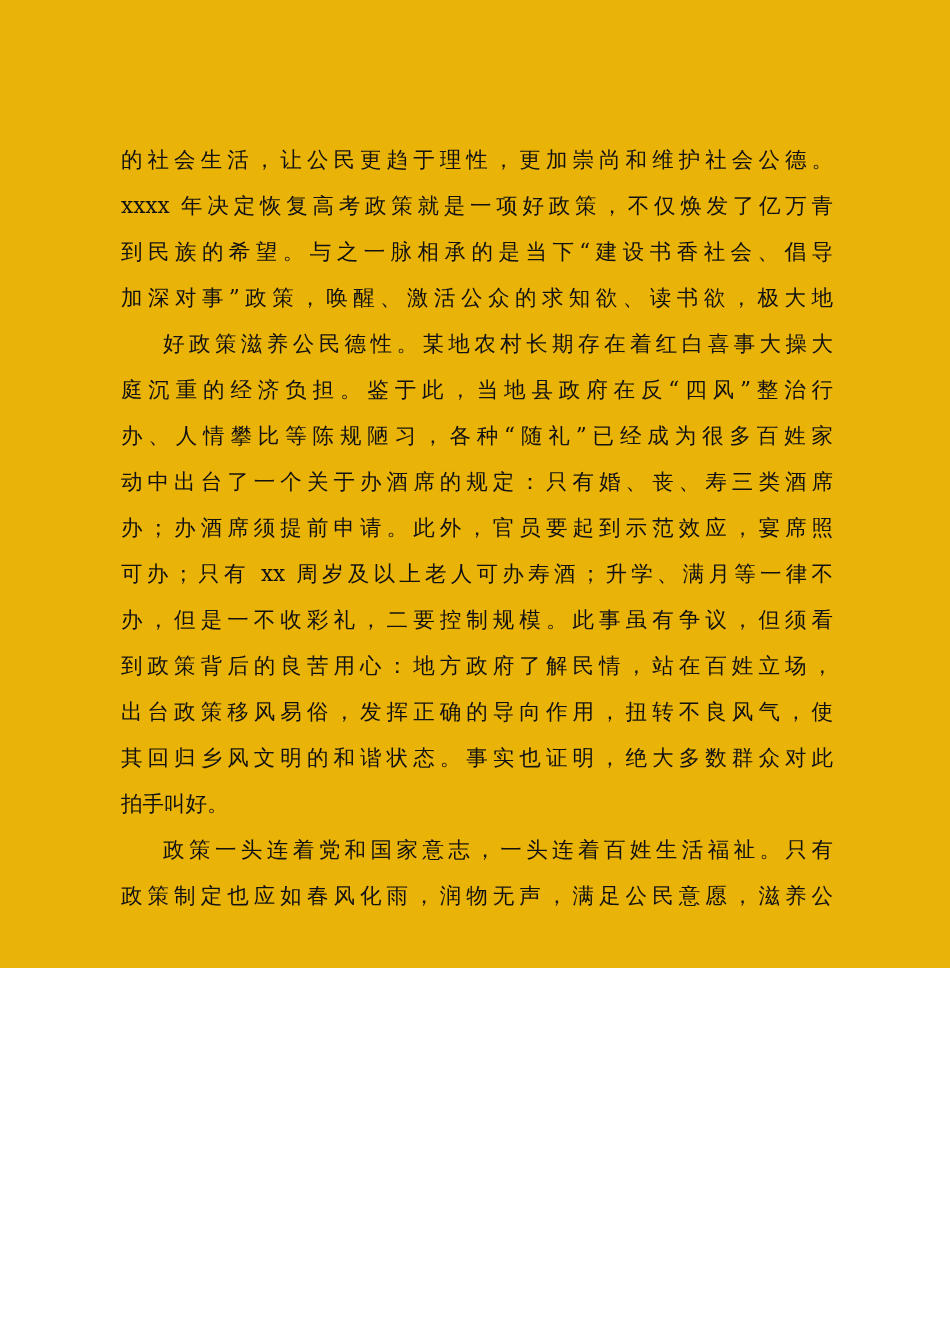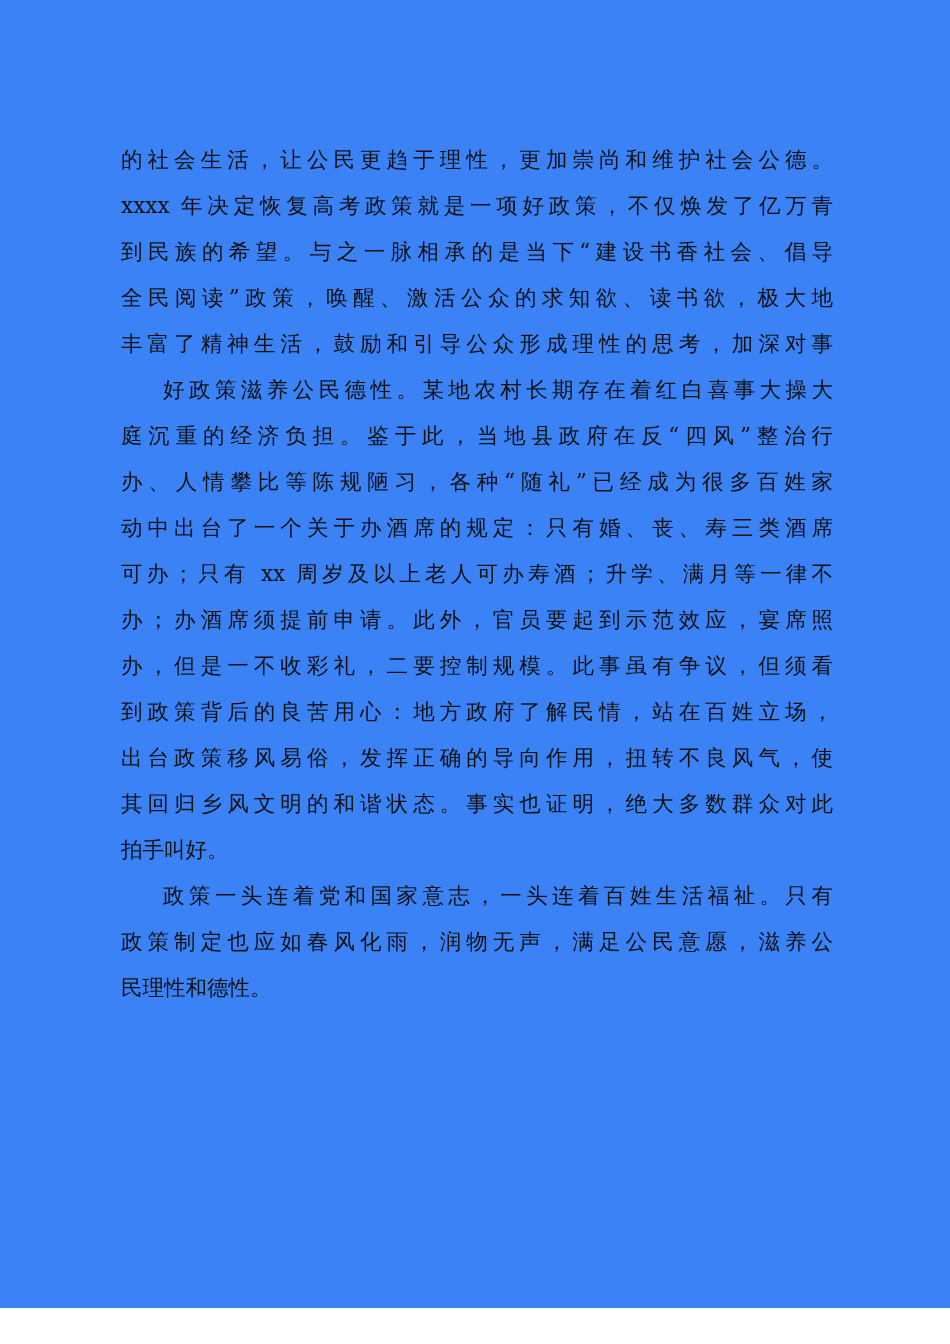--- a/index.html
+++ b/index.html
@@ -1,18 +1,18 @@
 <!DOCTYPE html>
 <html><head>
 <meta charset="utf-8">
 <style>
   html, body { margin: 0; padding: 0; background: #ffffff; }
   body { width: 950px; height: 1344px; position: relative; overflow: hidden; }
   .page {
-    position: absolute; left: 0; top: 0; width: 950px; height: 1308px; background: #3b82f6;
+    position: absolute; left: 0; top: 0; width: 950px; height: 968px; background: #eab308;
   }
   .body-text {
     position: absolute; left: 121px; top: 137px; width: 712px;
     font-family: "DejaVu Serif", "Liberation Serif", serif;
     font-size: 21.5px; color: #111111;
   }
   .line {
     height: 46px; line-height: 46px; white-space: nowrap;
     text-align: justify; text-align-last: justify;
     letter-spacing: 0px;
@@ -23,38 +23,36 @@
 </head>
 <body>
 
 <div class="page">
   <div class="body-text">
 
     <div class="paragraph">
       <div class="line">的社会生活，让公民更趋于理性，更加崇尚和维护社会公德。</div>
       <div class="line">xxxx 年决定恢复高考政策就是一项好政策，不仅焕发了亿万青</div>
       <div class="line">到民族的希望。与之一脉相承的是当下“建设书香社会、倡导</div>
-      <div class="line">全民阅读”政策，唤醒、激活公众的求知欲、读书欲，极大地</div>
-      <div class="line">丰富了精神生活，鼓励和引导公众形成理性的思考，加深对事</div>
+      <div class="line">加深对事”政策，唤醒、激活公众的求知欲、读书欲，极大地</div>
     </div>
 
     <div class="paragraph">
       <div class="line indent">好政策滋养公民德性。某地农村长期存在着红白喜事大操大</div>
       <div class="line">庭沉重的经济负担。鉴于此，当地县政府在反“四风”整治行</div>
       <div class="line">办、人情攀比等陈规陋习，各种“随礼”已经成为很多百姓家</div>
       <div class="line">动中出台了一个关于办酒席的规定：只有婚、丧、寿三类酒席</div>
+      <div class="line">办；办酒席须提前申请。此外，官员要起到示范效应，宴席照</div>
       <div class="line">可办；只有 xx 周岁及以上老人可办寿酒；升学、满月等一律不</div>
-      <div class="line">办；办酒席须提前申请。此外，官员要起到示范效应，宴席照</div>
       <div class="line">办，但是一不收彩礼，二要控制规模。此事虽有争议，但须看</div>
       <div class="line">到政策背后的良苦用心：地方政府了解民情，站在百姓立场，</div>
       <div class="line">出台政策移风易俗，发挥正确的导向作用，扭转不良风气，使</div>
       <div class="line">其回归乡风文明的和谐状态。事实也证明，绝大多数群众对此</div>
       <div class="line last">拍手叫好。</div>
     </div>
 
     <div class="paragraph">
       <div class="line indent">政策一头连着党和国家意志，一头连着百姓生活福祉。只有</div>
       <div class="line">政策制定也应如春风化雨，润物无声，满足公民意愿，滋养公</div>
-      <div class="line last">民理性和德性。</div>
     </div>
 
   </div>
 </div>
 
 </body></html>

